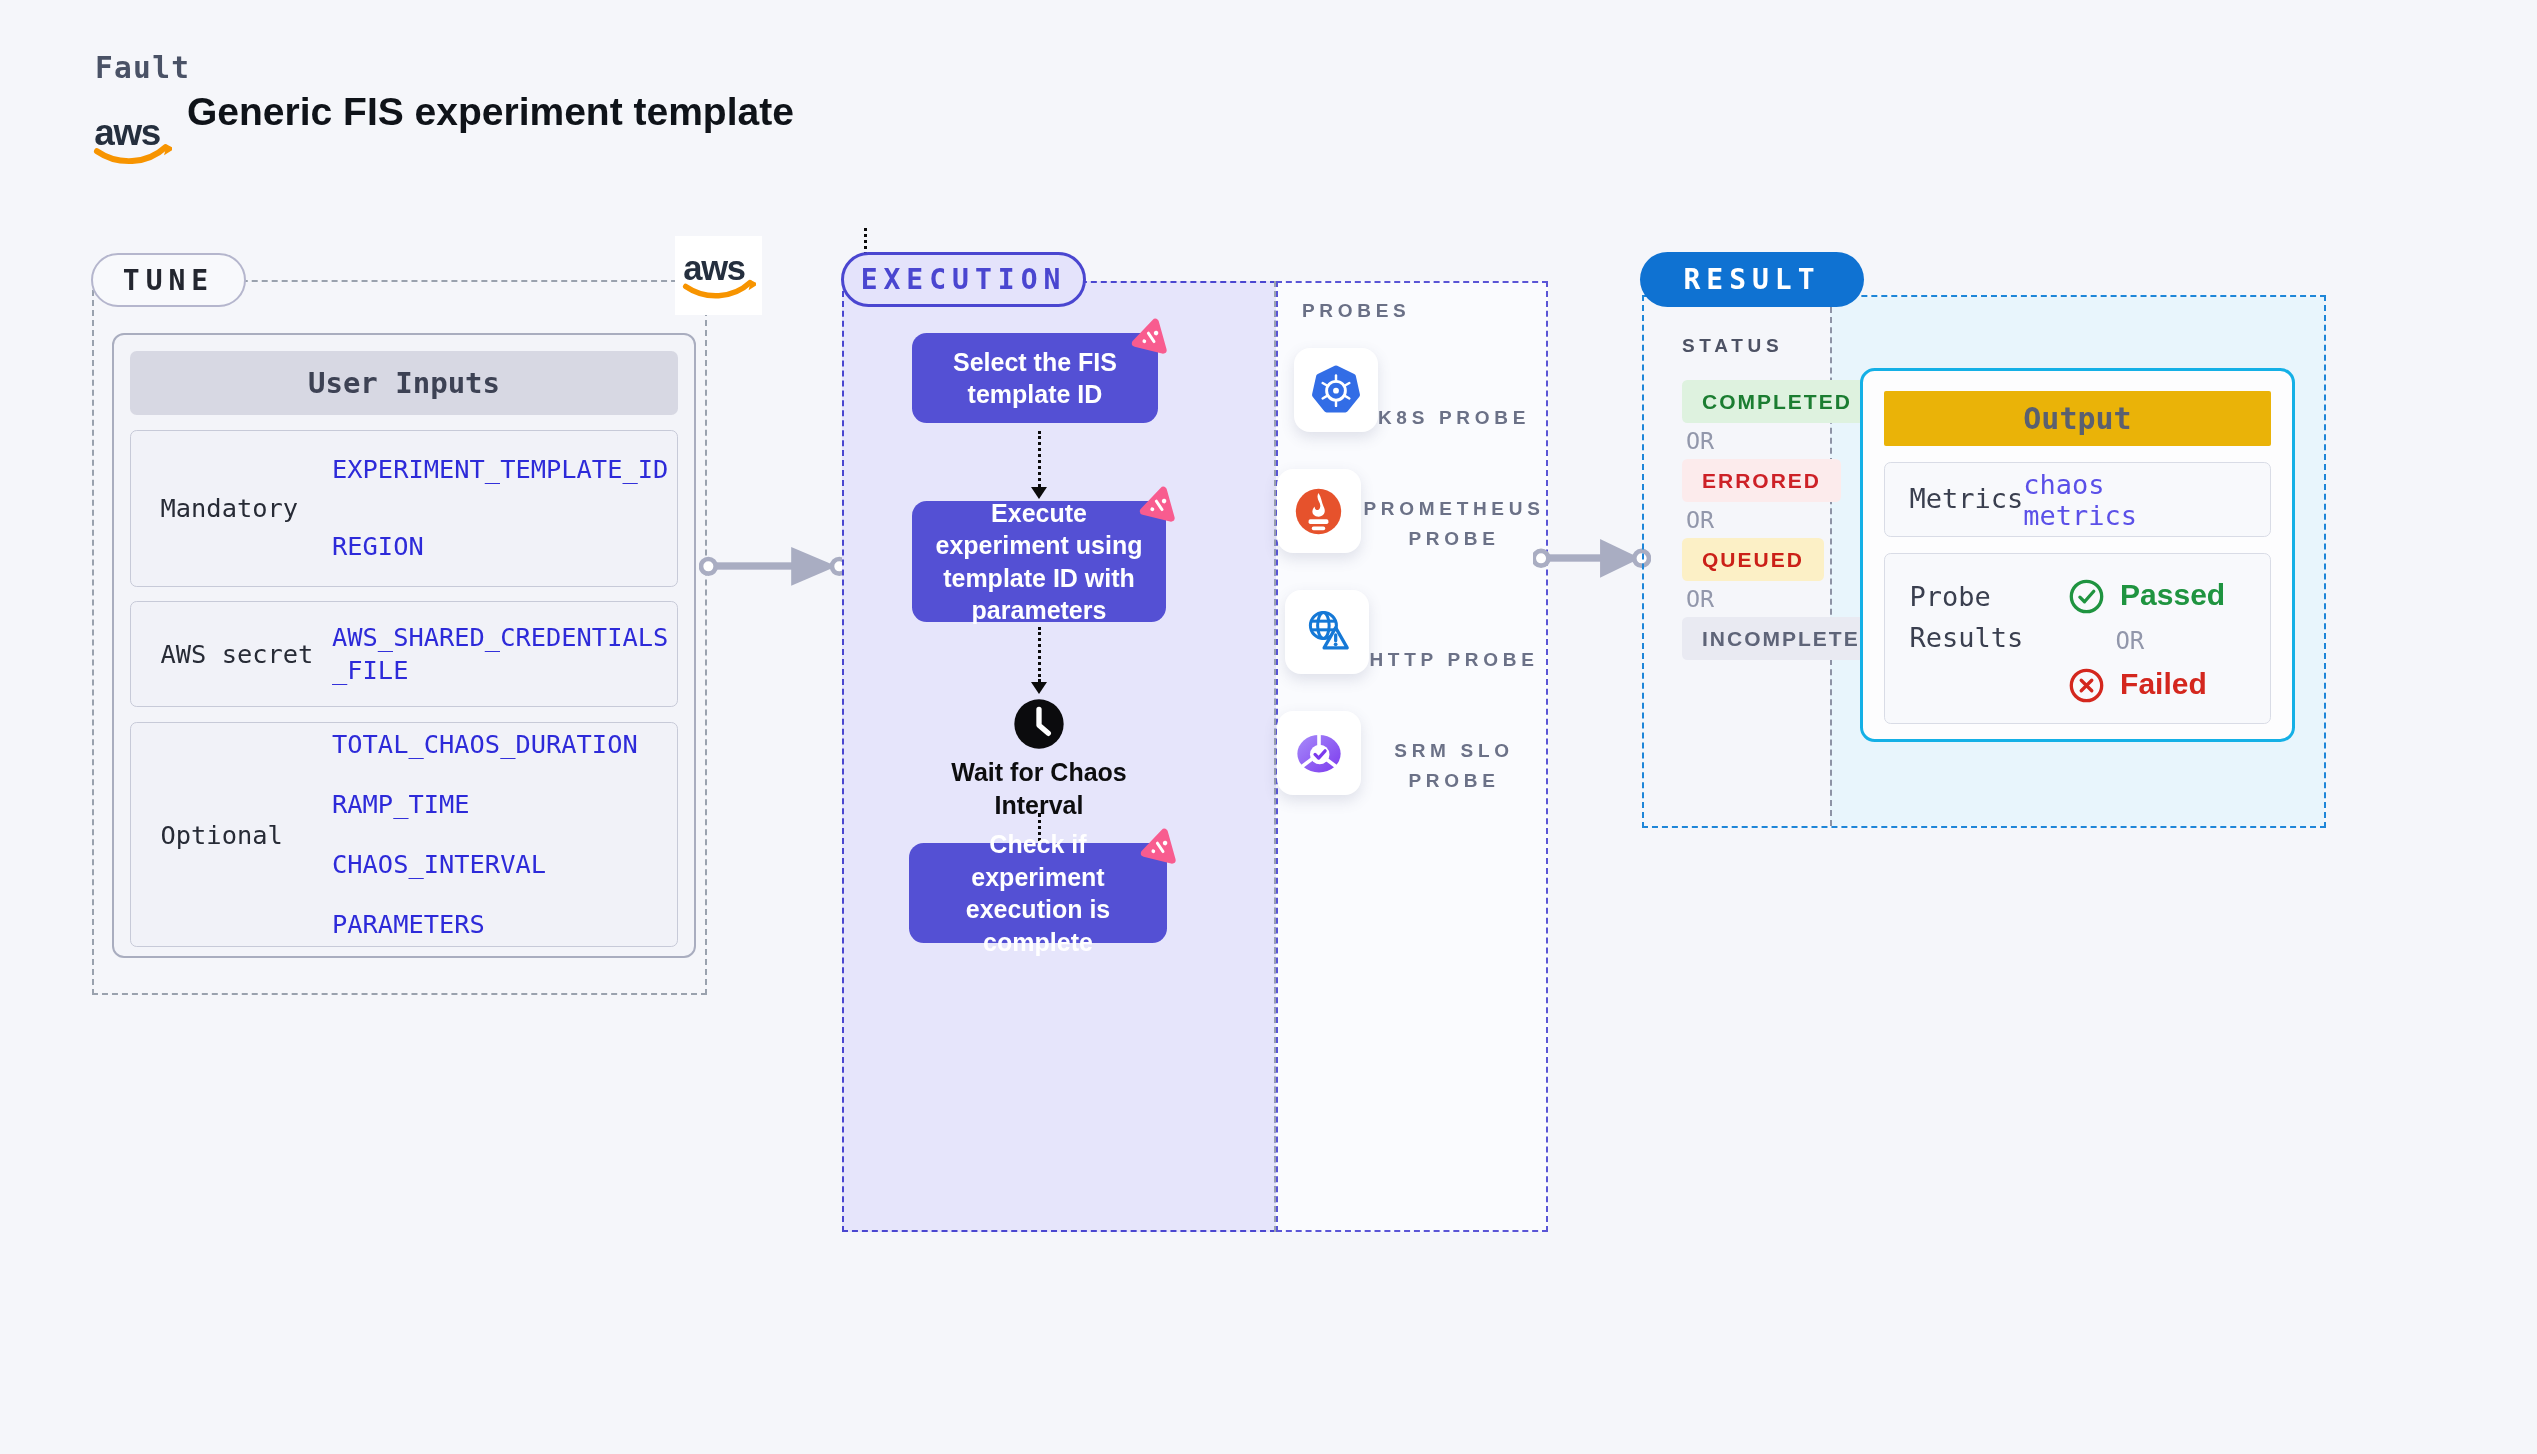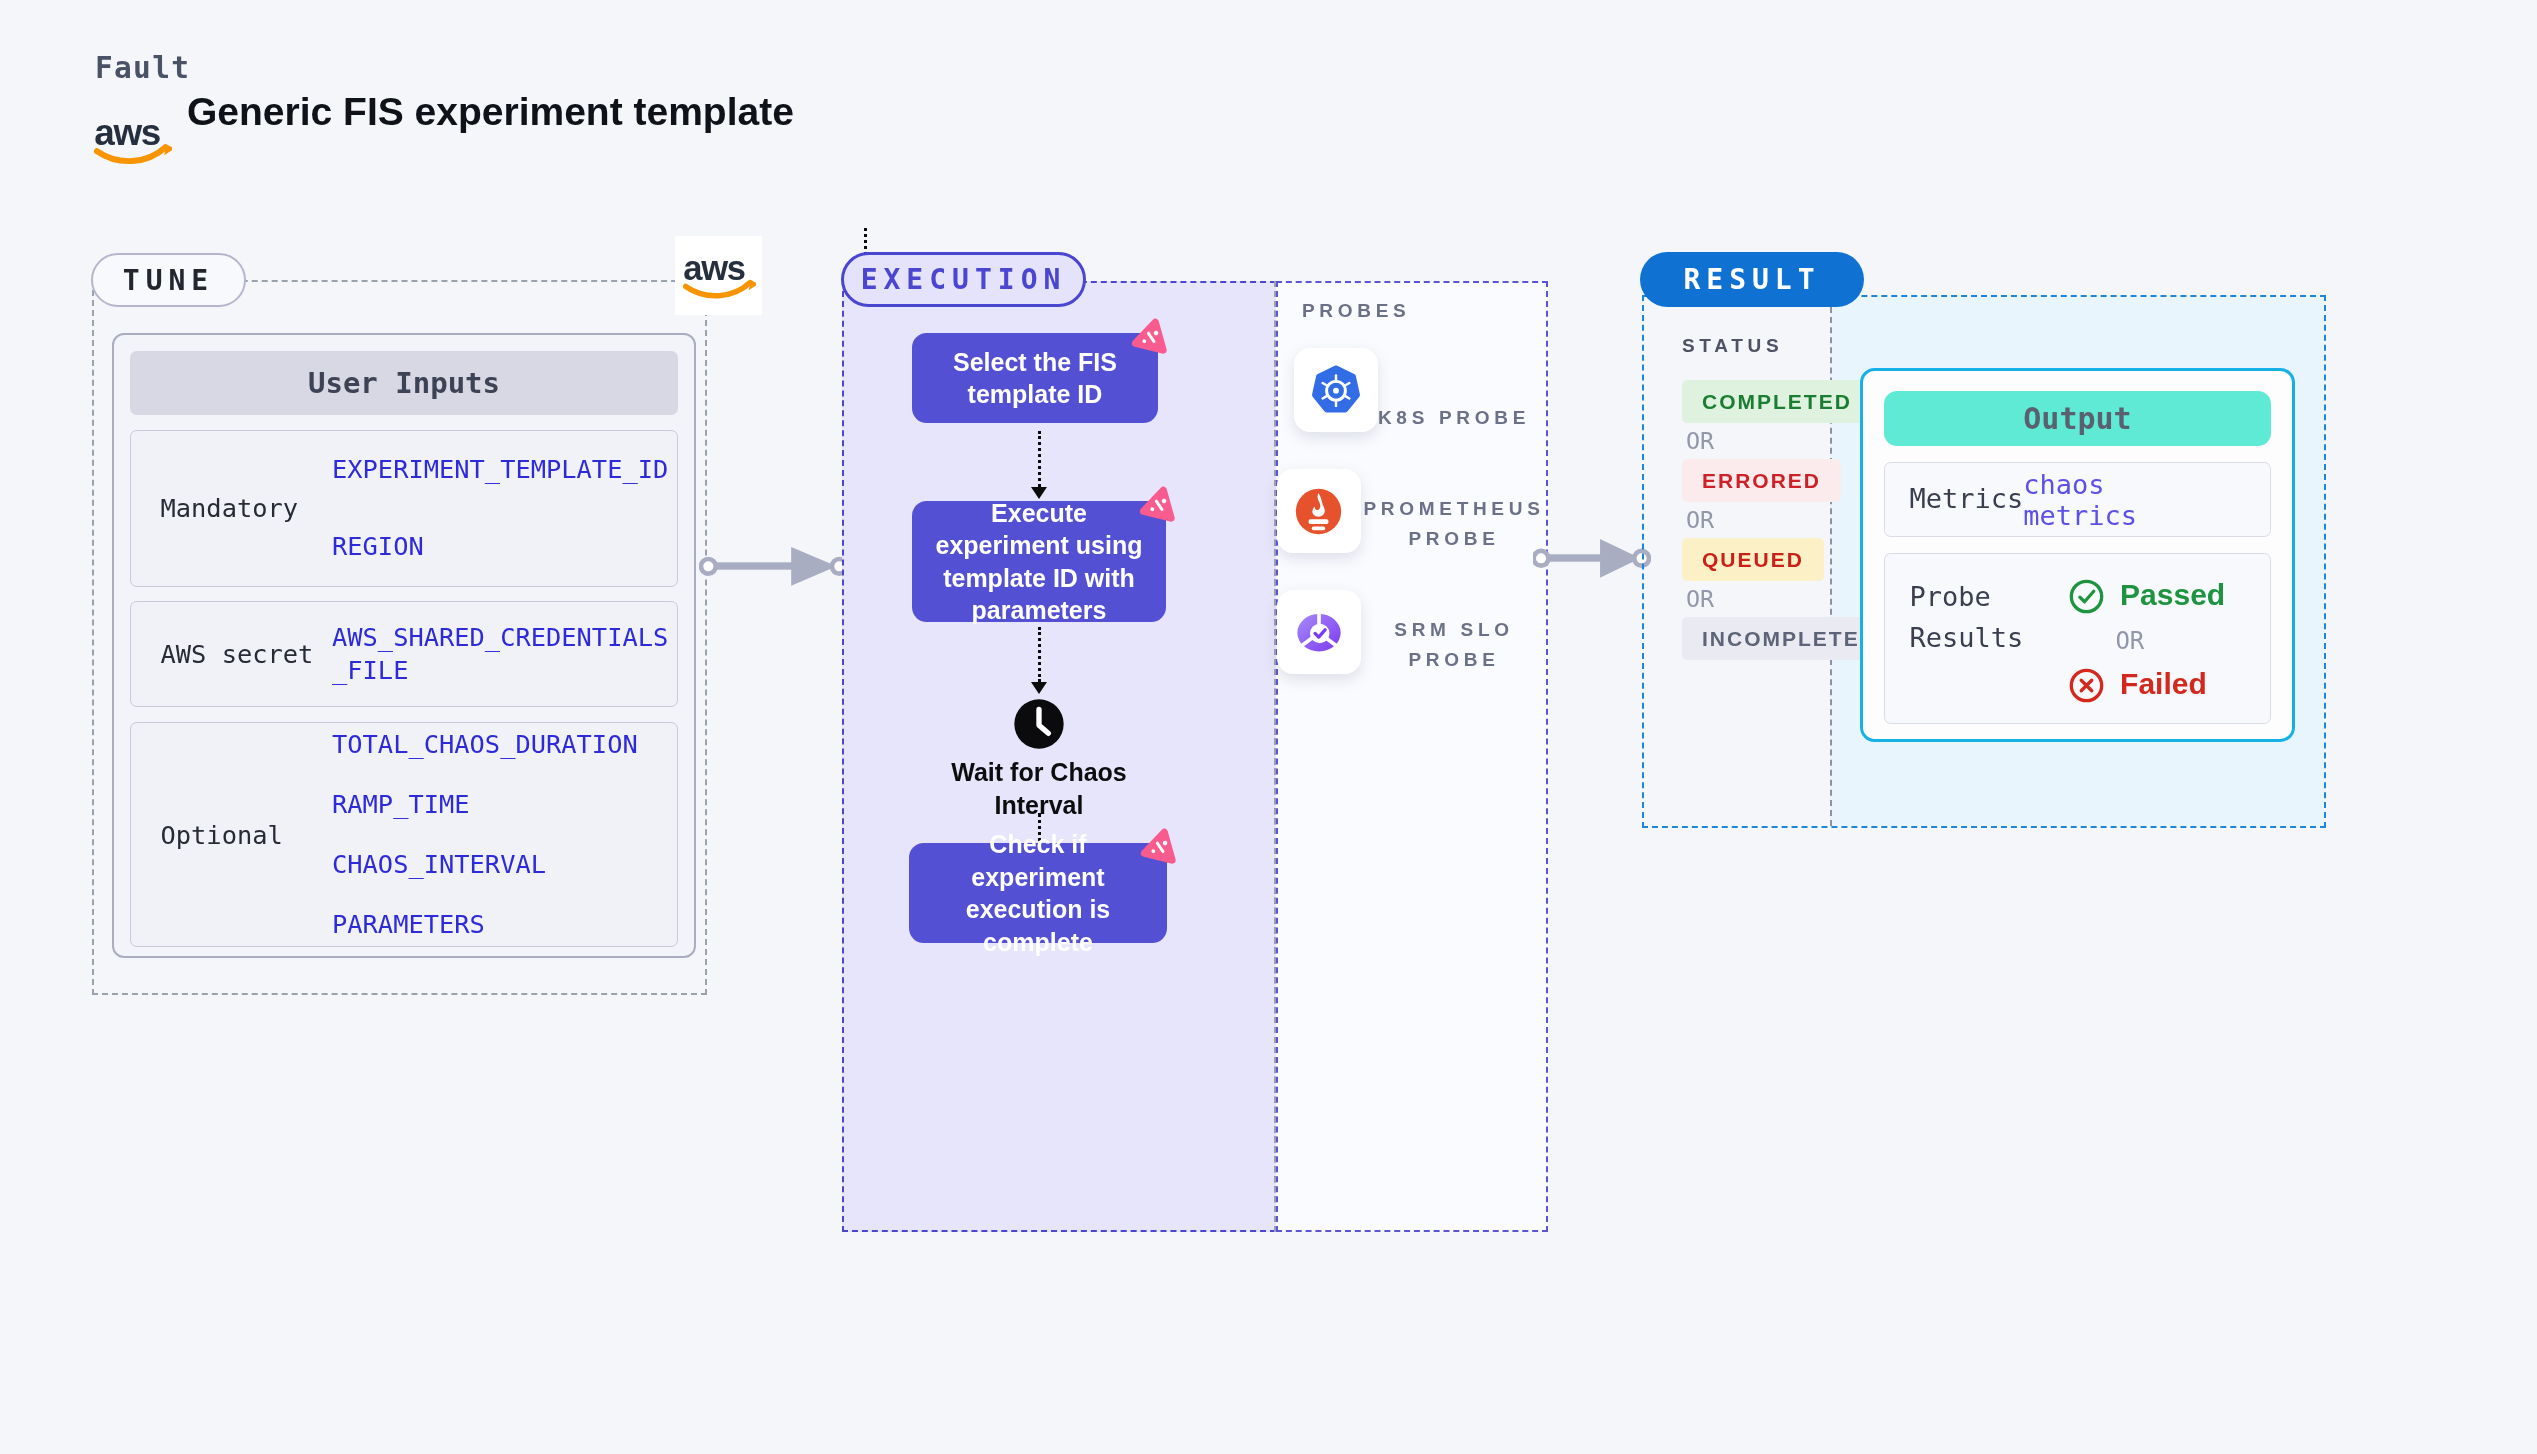--- a/index.html
+++ b/index.html
@@ -71,21 +71,21 @@
   .result-box { position:absolute; left:1642px; top:295px; width:684px; height:533px; border:2.7px dashed #1e86d8; }
   .result-cyan { position:absolute; left:186px; top:0; right:0; bottom:0; background:#e8f5fc; }
   .result-divider { position:absolute; left:186px; top:0; bottom:0; width:0; border-left:2px dashed #8d93a5; }
   .status-title { position:absolute; left:1682px; top:335px; font-weight:bold; font-size:19px; letter-spacing:4.7px; color:#4d5264; }
   .status-list { position:absolute; left:1682px; top:380px; display:flex; flex-direction:column; align-items:flex-start; gap:4px; }
   .status-badge { height:43px; padding:0 20px; border-radius:5.4px; display:flex; align-items:center; font-weight:bold; font-size:21px; letter-spacing:2px; }
   .status-or { font-family:"DejaVu Sans Mono",monospace; font-size:23.4px; color:#9297ab; padding-left:4px; }
 
   .output-panel { position:absolute; left:1860px; top:368px; width:435px; height:374px; background:#fdfdfe;
                   border:3.3px solid #14b0e6; border-radius:14.7px; padding:20px 21.4px; }
-  .output-header { height:55px; background:#5eead4; border-radius:13px; display:flex; align-items:center; justify-content:center;
+  .output-header { height:55px; background:#eab308; border-radius:2px; display:flex; align-items:center; justify-content:center;
                    font-family:"DejaVu Sans Mono",monospace; font-weight:bold; font-size:30px; color:#5a6070; }
   .output-row { margin-top:16px; background:#f8f9fc; border:1.3px solid #d9dce6; border-radius:6.7px; }
   .metrics-row { height:75px; display:flex; align-items:center; padding:0 24px; }
   .out-label { font-family:"DejaVu Sans Mono",monospace; font-size:27px; color:#3a3f4f; line-height:1.5; }
   .metrics-value { margin-left:auto; margin-right:24px; font-family:"DejaVu Sans Mono",monospace; font-size:27px; color:#5b50e8; }
   .probe-results-row { height:171px; display:flex; padding:23px 24px; }
   .pr-label { width:159px; flex:none; }
   .pr-values { display:flex; flex-direction:column; gap:12px; padding-top:1.3px; }
   .pr-line { display:flex; align-items:flex-start; gap:14.7px; font-weight:bold; font-size:30px; }
   .pr-passed { color:#1f9440; } .pr-failed { color:#d4271e; }
@@ -246,20 +246,36 @@
         <svg width="51" height="51" viewBox="0 0 72 72">
           <circle cx="36" cy="36" r="32" fill="#e6522c"></circle>
           <path d="M36 10 C31 19 41 23 38 31 C36.4 35.5 30.5 34.8 30.5 29 C25 35.5 26.5 42 36 43.5 C44.5 42.5 47 36 43 28.5 C40.5 23.5 40 16 36 10 Z" fill="#ffffff"></path>
           <rect x="22" y="47" width="28" height="6.5" rx="2.5" fill="#ffffff"></rect>
           <rect x="26.5" y="57" width="19" height="5.5" rx="2.5" fill="#ffffff"></rect>
         </svg>
       </div>
       <div class="probe-label">PROMETHEUS PROBE</div>
     </div>
 
+    <div class="probe-item">
+      <div class="probe-card">
+        <svg width="52" height="52" viewBox="0 0 72 72">
+          <g stroke="#1578d6" stroke-width="4.2" fill="none">
+            <circle cx="31" cy="27" r="18"></circle>
+            <ellipse cx="31" cy="27" rx="8" ry="18"></ellipse>
+            <path d="M14.5 21 H47.5"></path>
+              <path d="M14.5 33 H47.5"></path>
+          </g>
+          <polygon points="48,30 64,58 32,58" fill="#fafdff" stroke="#1578d6" stroke-width="4.5" stroke-linejoin="round"></polygon>
+          <path d="M48 40 v8" stroke="#1578d6" stroke-width="4.5" stroke-linecap="round"></path>
+          <circle cx="48" cy="53" r="2.6" fill="#1578d6"></circle>
+        </svg>
+      </div>
+      <div class="probe-label">HTTP PROBE</div>
+    </div>
 
 
     <div class="probe-item">
       <div class="probe-card">
         <svg width="52" height="52" viewBox="0 0 72 72">
           <defs>
             <linearGradient id="gpurple" x1="0" y1="0" x2="1" y2="1">
               <stop offset="0" stop-color="#a78bfa"></stop>
                 <stop offset="1" stop-color="#7c3aed"></stop>
             </linearGradient>

